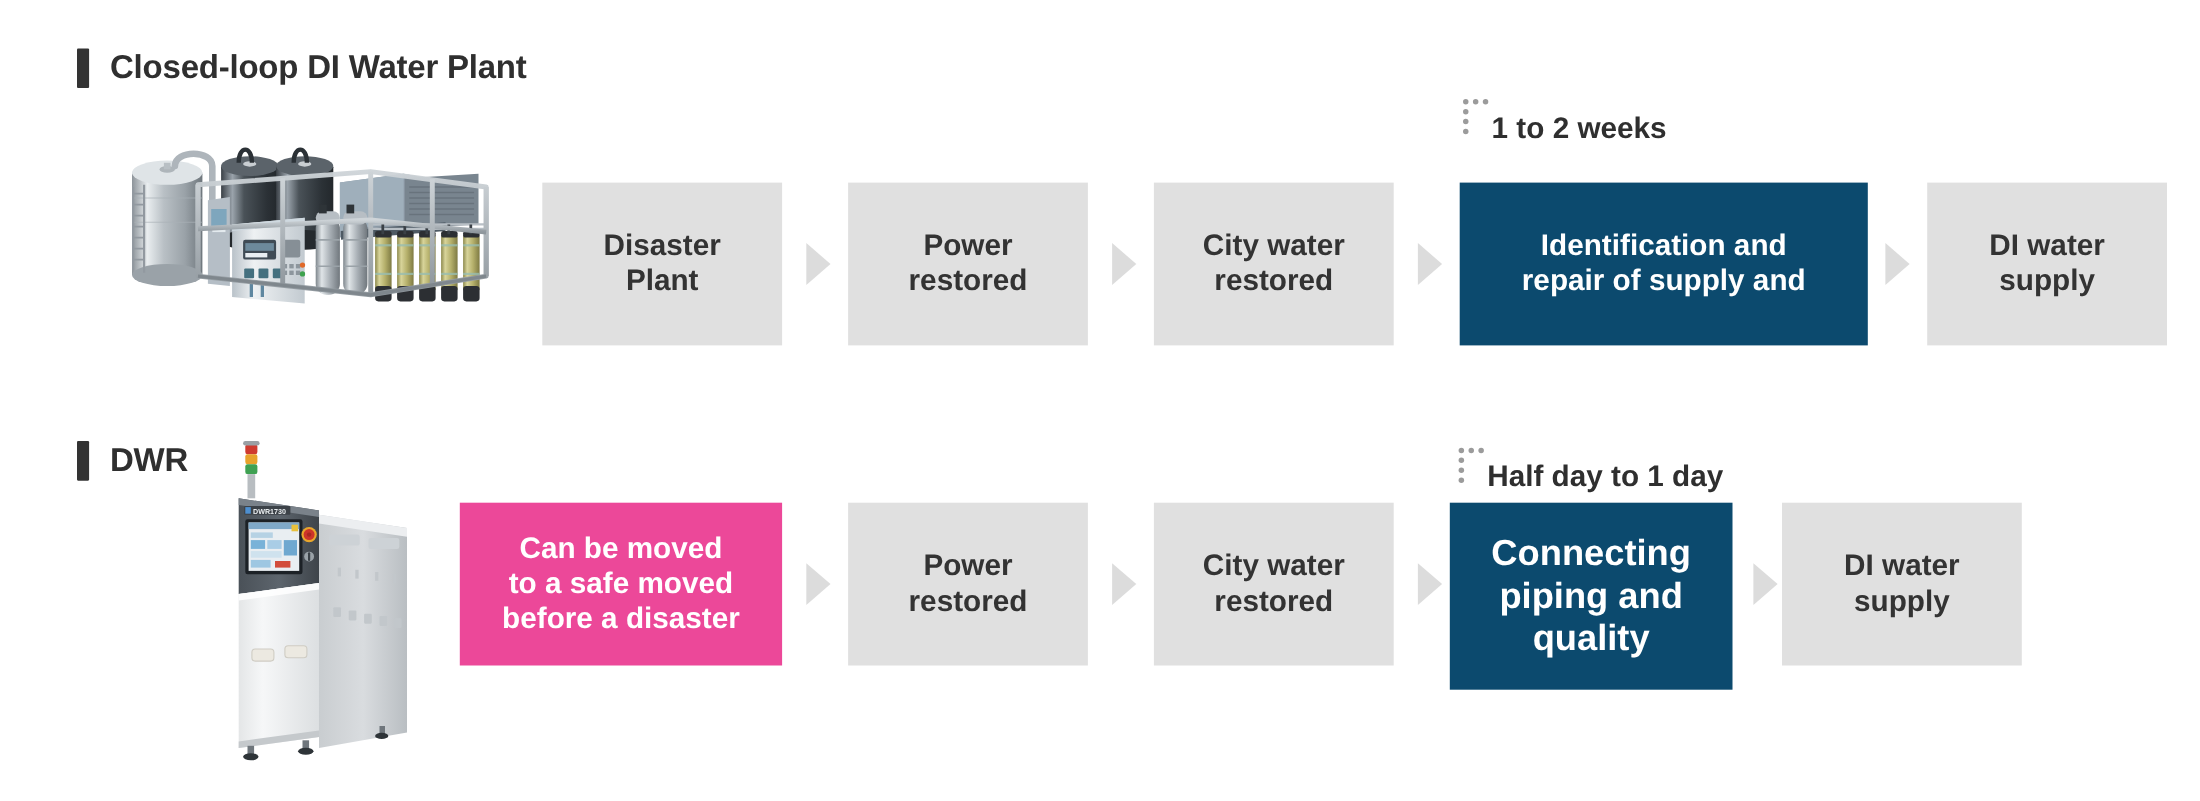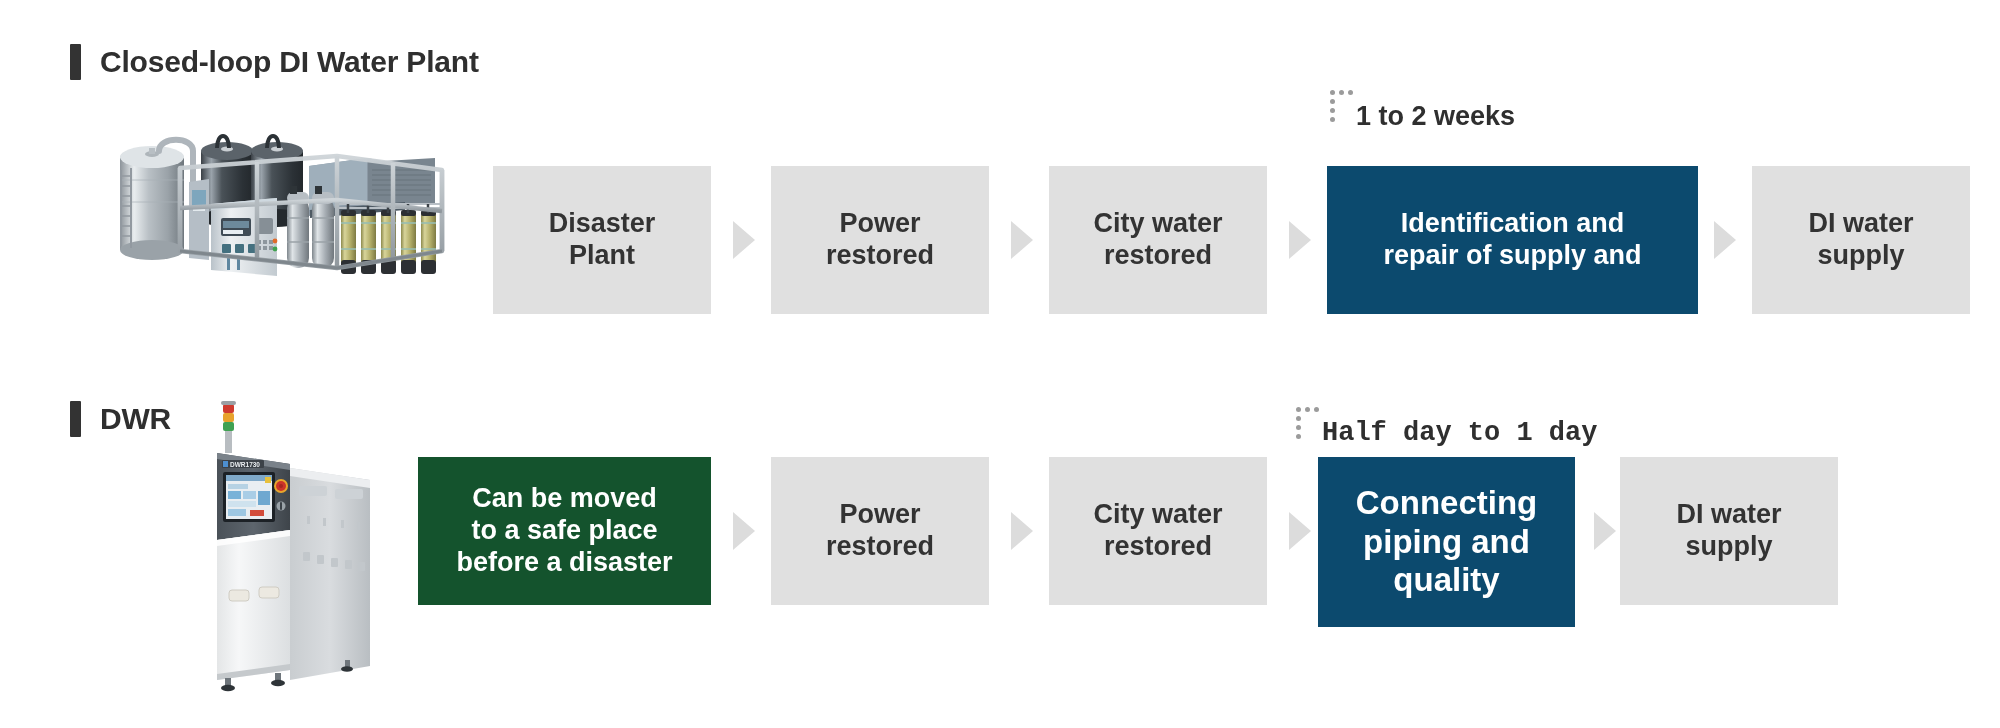--- a/index.html
+++ b/index.html
@@ -19,21 +19,21 @@
   }
 
   
   .fbox{
     position:absolute;display:flex;align-items:center;justify-content:center;
     text-align:center;box-sizing:border-box;padding:4px 10px;
     font-weight:bold;line-height:1.18;
   }
   .fbox span{display:block;}
   .gray{background:#e0e0e0;color:#333333;}
-  .dark{background:#14532d;color:#ffffff;}
+  .dark{background:#ec4899;color:#ffffff;}
   .blue{background:#0c4a6e;color:#ffffff;}
 
   
   .arrow{
     position:absolute;width:0;height:0;
     border-top:19px solid transparent;border-bottom:19px solid transparent;
     border-left:22px solid #dcdcdc;
   }
 
   
@@ -374,36 +374,36 @@
       <rect x="30" y="280" width="6" height="9" fill="#6f767c"></rect>
       <ellipse cx="33" cy="290" rx="7" ry="3.2" fill="#2e3438"></ellipse>
       <rect x="80" y="275" width="6" height="9" fill="#6f767c"></rect>
       <ellipse cx="83" cy="285" rx="7" ry="3.2" fill="#2e3438"></ellipse>
       <rect x="150" y="262" width="5" height="8" fill="#6f767c"></rect>
       <ellipse cx="152" cy="271" rx="6" ry="2.8" fill="#2e3438"></ellipse>
     </g>
   </svg>
 </div>
 
-<div class="dur" style="left:1296px;top:403px;font-family:Liberation Mono, monospace;">
+<div class="dur" style="left:1326px;top:403px;">
   <div class="dur-bracket">
     <i style="left:0px;top:0px;"></i>
       <i style="left:9px;top:0px;"></i>
       <i style="left:18px;top:0px;"></i>
     <i style="left:0px;top:9px;"></i>
       <i style="left:0px;top:18px;"></i>
       <i style="left:0px;top:27px;"></i>
   </div>
   <div class="dur-text">Half day to 1 day</div>
 </div>
 
 <div class="fbox dark" style="left:418px;top:457px;width:293px;height:148px;font-size:27px;">
   <div>
     <span>Can be moved</span>
-    <span>to a safe place</span>
+    <span>to a safe moved</span>
     <span>before a disaster</span>
   </div>
 </div>
 <div class="arrow" style="left:733px;top:512px;"></div>
 
 <div class="fbox gray" style="left:771px;top:457px;width:218px;height:148px;font-size:27px;">
   <div>
     <span>Power</span>
     <span>restored</span>
   </div>

